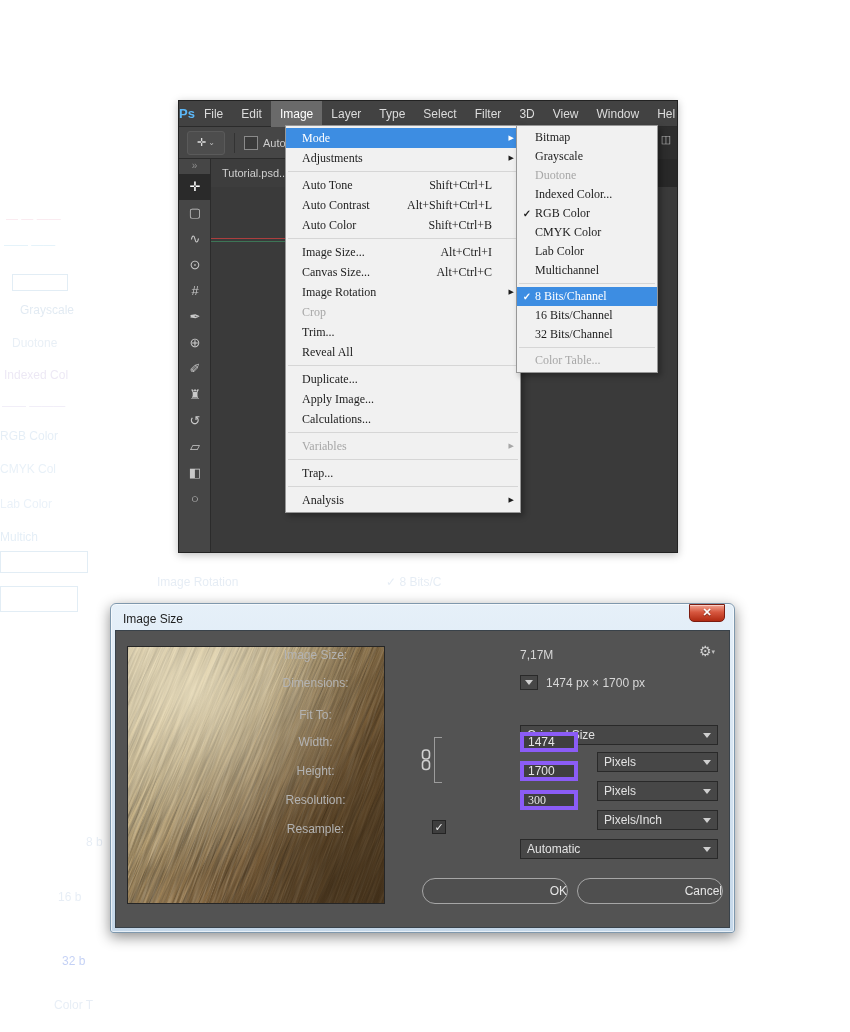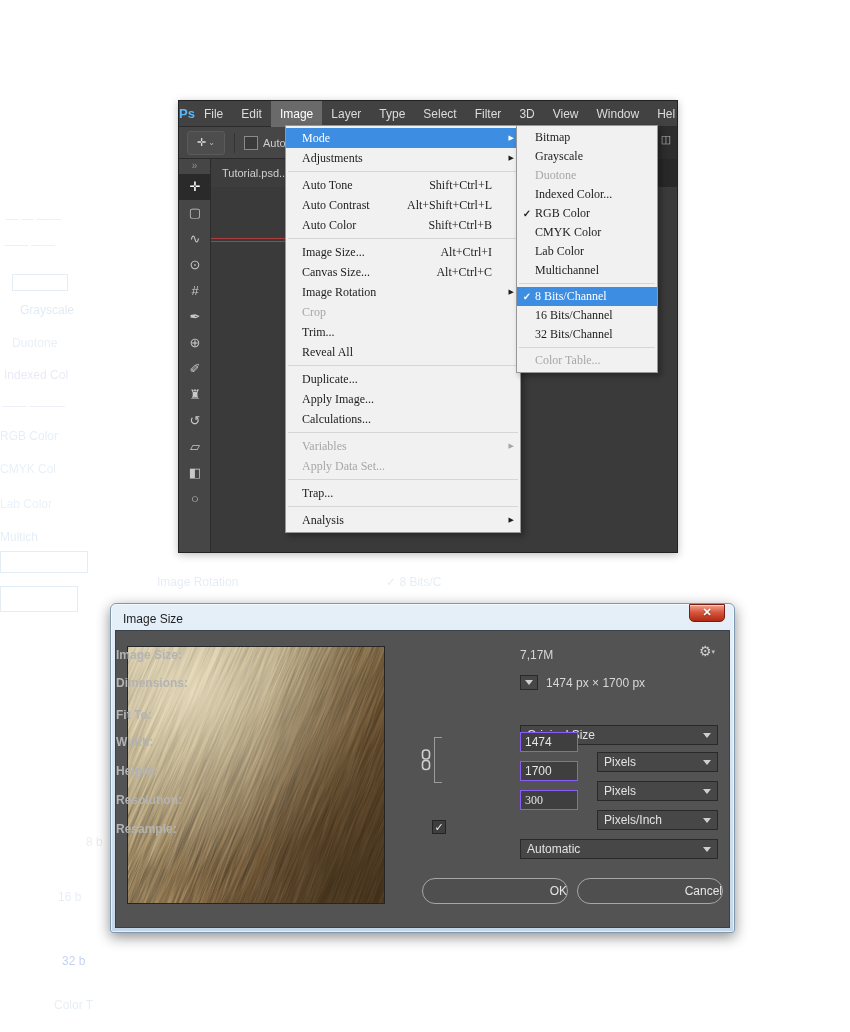--- a/index.html
+++ b/index.html
@@ -66,24 +66,24 @@
   .dlg-title{height:22px;line-height:22px;padding-left:8px;color:#1e1e1e;font-size:12px;}
   .dlg-close{position:absolute;top:0;right:9px;width:36px;height:18px;border:1px solid #7c1c10;
              border-radius:0 0 5px 5px;box-sizing:border-box;text-align:center;line-height:15px;
              color:#fff;font-size:11px;font-weight:bold;cursor:default;
              background:linear-gradient(180deg,#f0a globalization 0,#f2a492 0%,#d7573f 45%,#b02a12 100%);
              background:linear-gradient(180deg,#f2a492 0%,#d7573f 45%,#b02a12 100%);
              box-shadow:inset 0 1px 0 rgba(255,255,255,.5);text-shadow:0 1px 1px rgba(0,0,0,.4);}
   .dlg-body{position:relative;height:calc(100% - 22px);background:#535353;border:1px solid #39424a;box-sizing:border-box;}
   .fur{position:absolute;left:11px;top:15px;width:258px;height:258px;border:1px solid #262626;
        box-sizing:border-box;overflow:hidden;background:#a98;}
-  .drow-lab{position:absolute;left:0;width:399px;text-align:left;color:#b3b3b3;font-size:12px;height:16px;line-height:16px;font-weight:bold;}
+  .drow-lab{position:absolute;left:0;width:399px;text-align:center;color:#b3b3b3;font-size:12px;height:16px;line-height:16px;}
   .dval{position:absolute;color:#d8d8d8;font-size:12px;height:16px;line-height:16px;}
   .dfield{position:absolute;height:20px;box-sizing:border-box;background:#3f3f3f;
-          border:1px solid #8b5cf6;color:#e6e6e6;font-size:12px;font-family:"Liberation Sans",sans-serif;
+          border:4px solid #8b5cf6;color:#e6e6e6;font-size:12px;font-family:"Liberation Sans",sans-serif;
           padding:0 4px;width:58px;}
   .dd{position:absolute;height:20px;box-sizing:border-box;background:#474747;border:1px solid #292929;
       display:flex;align-items:center;cursor:default;margin-top:20px;}
   .ddt{flex:1;color:#e2e2e2;font-size:12px;padding-left:6px;white-space:nowrap;overflow:hidden;}
   .ddc{width:0;height:0;border-left:4px solid transparent;border-right:4px solid transparent;
        border-top:5px solid #cfcfcf;margin-right:6px;}
   .dims-chip{position:absolute;width:18px;height:15px;background:#474747;border:1px solid #292929;
              box-sizing:border-box;display:flex;align-items:center;justify-content:center;cursor:default;}
   .gear{position:absolute;color:#cfcfcf;font-size:14px;cursor:default;}
   .gear small{font-size:7px;vertical-align:2px;color:#bdbdbd;}
@@ -266,26 +266,20 @@
         <span class="lbl">Calculations...</span>
         <span class="sc"></span>
         <span class="arr"></span>
       </div>
       <div class="msep"></div>
       <div class="mrow dis">
         <span class="chk"></span>
         <span class="lbl">Variables</span>
         <span class="sc"></span>
         <span class="arr">▶</span>
-      </div>
-      <div class="mrow dis">
-        <span class="chk"></span>
-        <span class="lbl">Apply Data Set...</span>
-        <span class="sc"></span>
-        <span class="arr"></span>
       </div>
       <div class="msep"></div>
       <div class="mrow">
         <span class="chk"></span>
         <span class="lbl">Trap...</span>
         <span class="sc"></span>
         <span class="arr"></span>
       </div>
       <div class="msep"></div>
       <div class="mrow">

